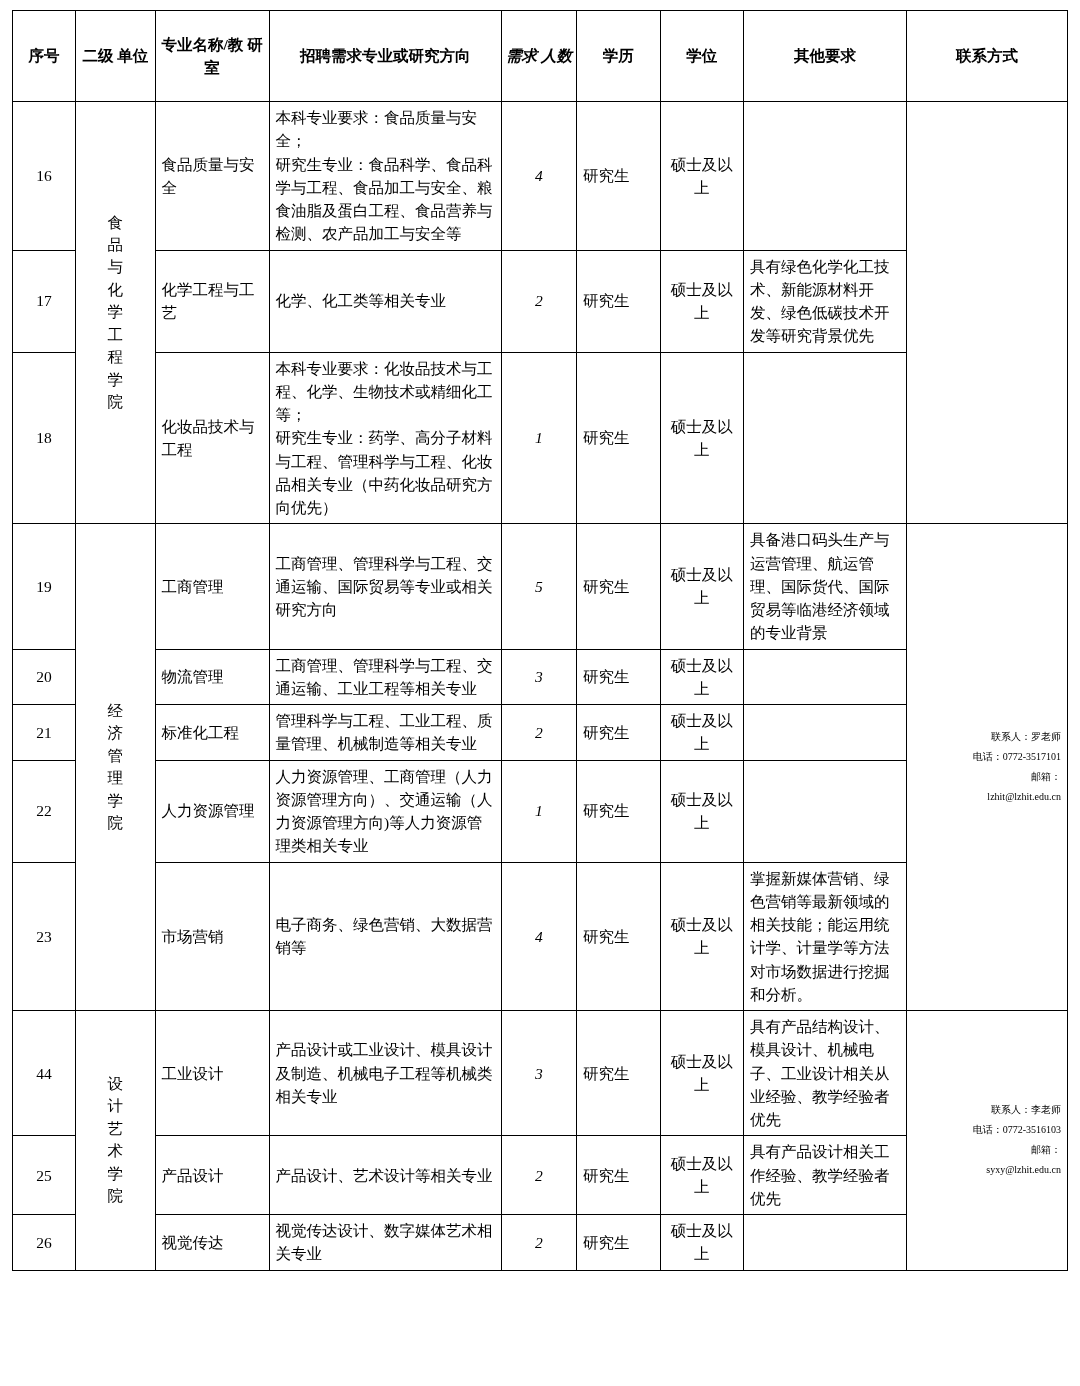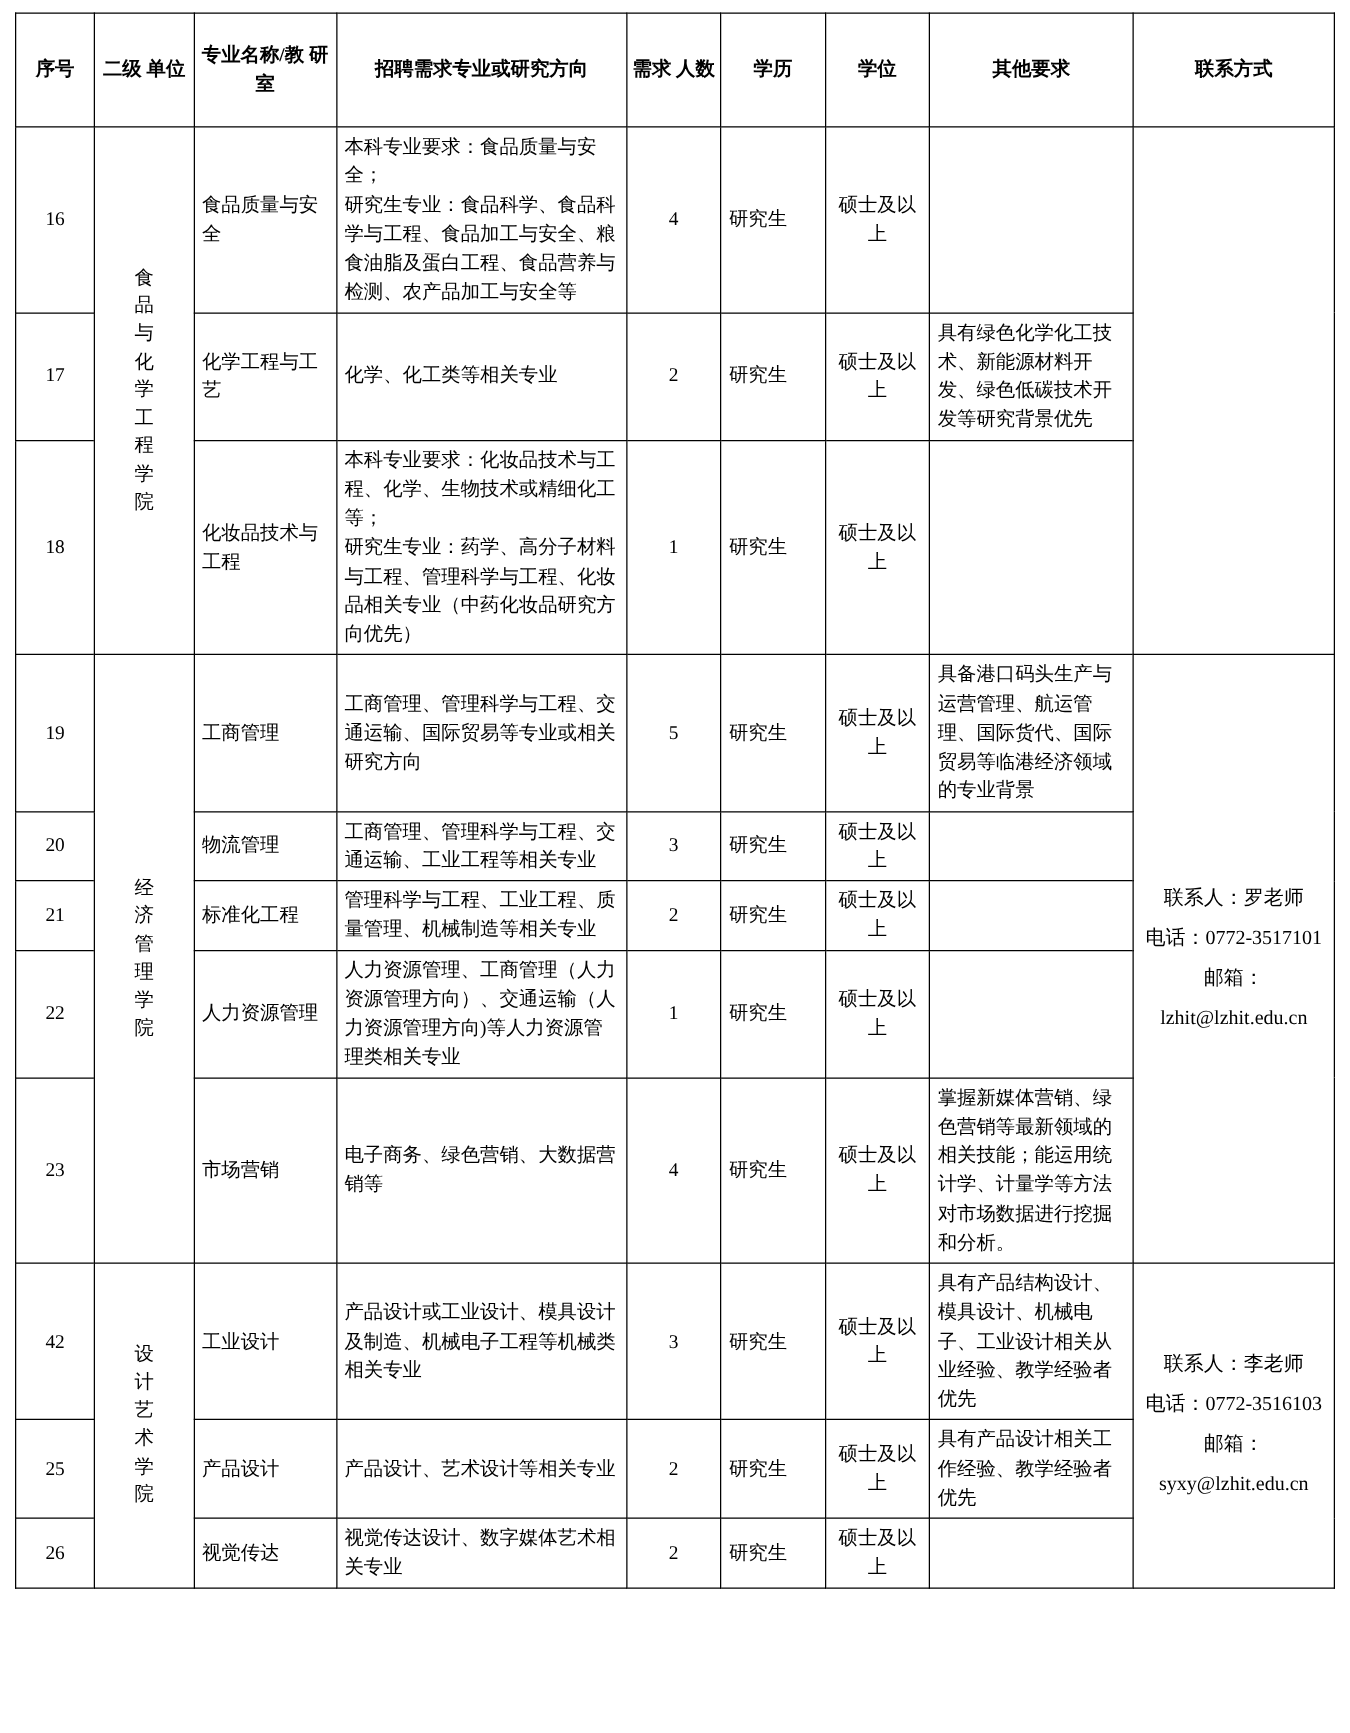--- a/index.html
+++ b/index.html
@@ -36,38 +36,38 @@
   table.recruit th {
     text-align: center;
     font-weight: bold;
     font-size: 15.5px;
     padding: 8px 4px;
   }
   .c-idx    { width: 62px;  text-align: center; }
   .c-unit   { width: 78px;  text-align: center; margin-top: 46px; }
   .c-dept   { width: 112px; text-align: left; }
   .c-major  { width: 228px; text-align: left; }
-  .c-num    { width: 74px;  text-align: center; }
+  .c-num    { width: 74px;  text-align: center; font-style: italic; }
   .c-edu    { width: 82px;  text-align: left; }
   .c-deg    { width: 82px;  text-align: center; }
   .c-other  { width: 160px; text-align: left; }
   .c-contact{ width: 158px; text-align: center; }
 
   .vert {
     text-align: center;
     letter-spacing: 0px;
   }
   .vert span {
     display: block;
     line-height: 1.45;
   }
   .contact-block {
-    text-align: center;
+    text-align: right;
     line-height: 2.0;
-    font-size: 16px;
+    font-size: 10px;
   }
   .contact-block .line { display: block; }
   .contact-block .mail { word-break: break-all; }
   .thead-row th { height: 74px; }
   .cell-tight { line-height: 1.5; }
 </style>
 </head>
 <body>
 
 <div class="page">
@@ -218,21 +218,21 @@
         <td class="c-idx">23</td>
         <td class="c-dept">市场营销</td>
         <td class="c-major cell-tight" style="white-space:pre-line">电子商务、绿色营销、大数据营销等</td>
         <td class="c-num">4</td>
         <td class="c-edu">研究生</td>
         <td class="c-deg">硕士及以上</td>
         <td class="c-other cell-tight">掌握新媒体营销、绿色营销等最新领域的相关技能；能运用统计学、计量学等方法对市场数据进行挖掘和分析。</td>
       </tr>
 
       <tr>
-        <td class="c-idx">42</td>
+        <td class="c-idx">44</td>
         <td class="c-unit vert" rowspan="3">
           <span>设</span>
           <span>计</span>
           <span>艺</span>
           <span>术</span>
           <span>学</span>
           <span>院</span>
         </td>
         <td class="c-dept">工业设计</td>
         <td class="c-major cell-tight" style="white-space:pre-line">产品设计或工业设计、模具设计及制造、机械电子工程等机械类相关专业</td>

